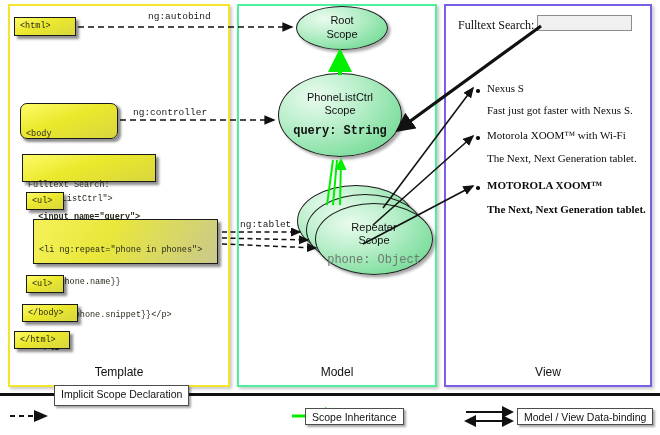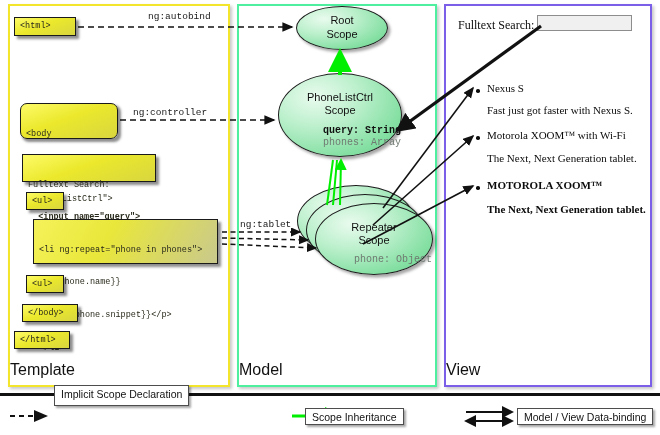--- a/index.html
+++ b/index.html
@@ -25,21 +25,22 @@
   }
   #panel-template { left: 8px;   top: 4px; width: 222px; height: 383px; border: 2px solid #f2e52c; }
   #panel-model    { left: 237px; top: 4px; width: 200px; height: 383px; border: 2px solid #4ef0a0; }
   #panel-view     { left: 444px; top: 4px; width: 208px; height: 383px; border: 2px solid #7b5fe8; }
 
   .panel-title {
     position: absolute;
     bottom: 6px;
     left: 0;
     width: 100%;
-    font-size: 16px;
+    text-align: center;
+    font-size: 12px;
     color: #111;
     font-family: "Liberation Sans", sans-serif;
   }
 
   
   .code-box {
     position: absolute;
     background: linear-gradient(160deg, #fdfb68 0%, #ebe82c 45%, #d8d63f 100%);
     border: 1.5px solid #1a1a1a;
     box-shadow: 2.5px 2.5px 2.5px rgba(0,0,0,0.45);
@@ -78,23 +79,23 @@
     left: 0; width: 100%;
     text-align: center;
     font-family: "Liberation Sans", sans-serif;
     font-size: 11px;
     color: #111;
     line-height: 1.18;
   }
   .ellipse .mono {
     position: absolute;
     left: 0; width: 100%;
-    text-align: right;
+    text-align: center;
     font-family: "Liberation Mono", monospace;
-    font-size: 10px;
+    font-size: 12px;
     line-height: 1.3;
   }
   .mono.strong { color: #111; font-weight: bold; }
   .mono.dim    { color: #6f7a71; }
 
   
   .view-label {
     position: absolute;
     font-family: "Liberation Serif", serif;
     font-size: 12px;
@@ -207,21 +208,20 @@
 
   <div class="ellipse" style="left:296px; top:6px; width:92px; height:44px;">
     <div class="lbl" style="top:7px;">Root</div>
     <div class="lbl" style="top:21px;">Scope</div>
   </div>
 
   <div class="ellipse" style="left:278px; top:73px; width:124px; height:84px;">
     <div class="lbl" style="top:17px;">PhoneListCtrl</div>
     <div class="lbl" style="top:30px;">Scope</div>
     <div class="mono strong" style="top:50px;">query: String</div>
-    <div class="mono dim" style="top:62px;">phones: Array</div>
   </div>
 
   <div class="ellipse" style="left:297px; top:185px; width:118px; height:72px;"></div>
   <div class="ellipse" style="left:306px; top:194px; width:118px; height:72px;"></div>
   <div class="ellipse" style="left:315px; top:203px; width:118px; height:72px;">
     <div class="lbl" style="top:17px;">Repeater</div>
     <div class="lbl" style="top:30px;">Scope</div>
     <div class="mono dim" style="top:49px;">phone: Object</div>
   </div>
 

